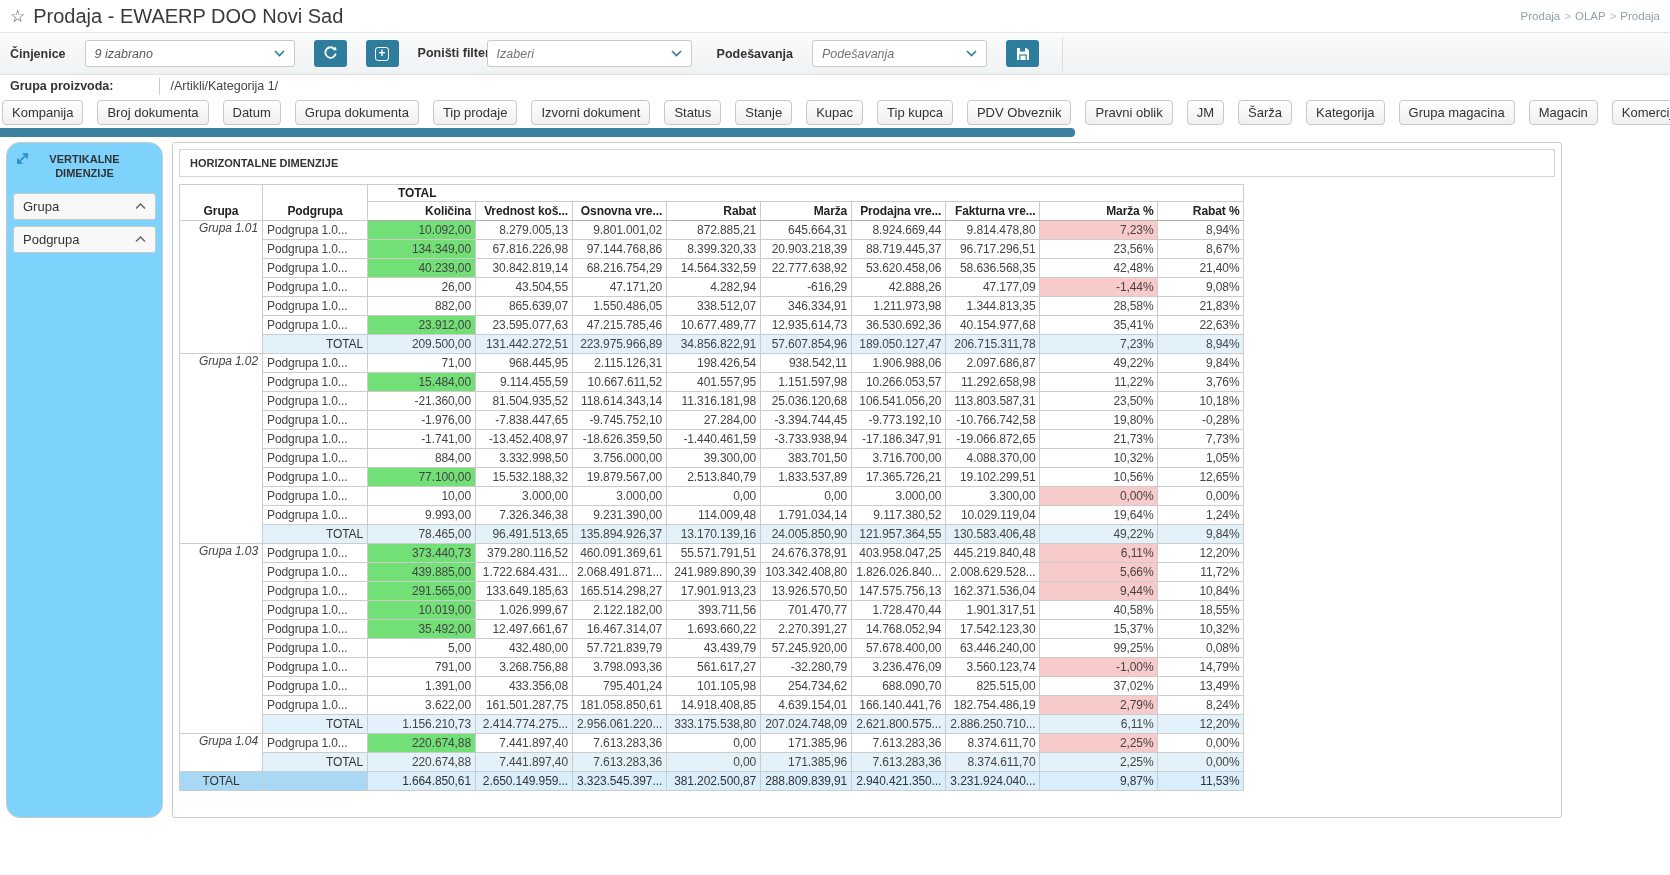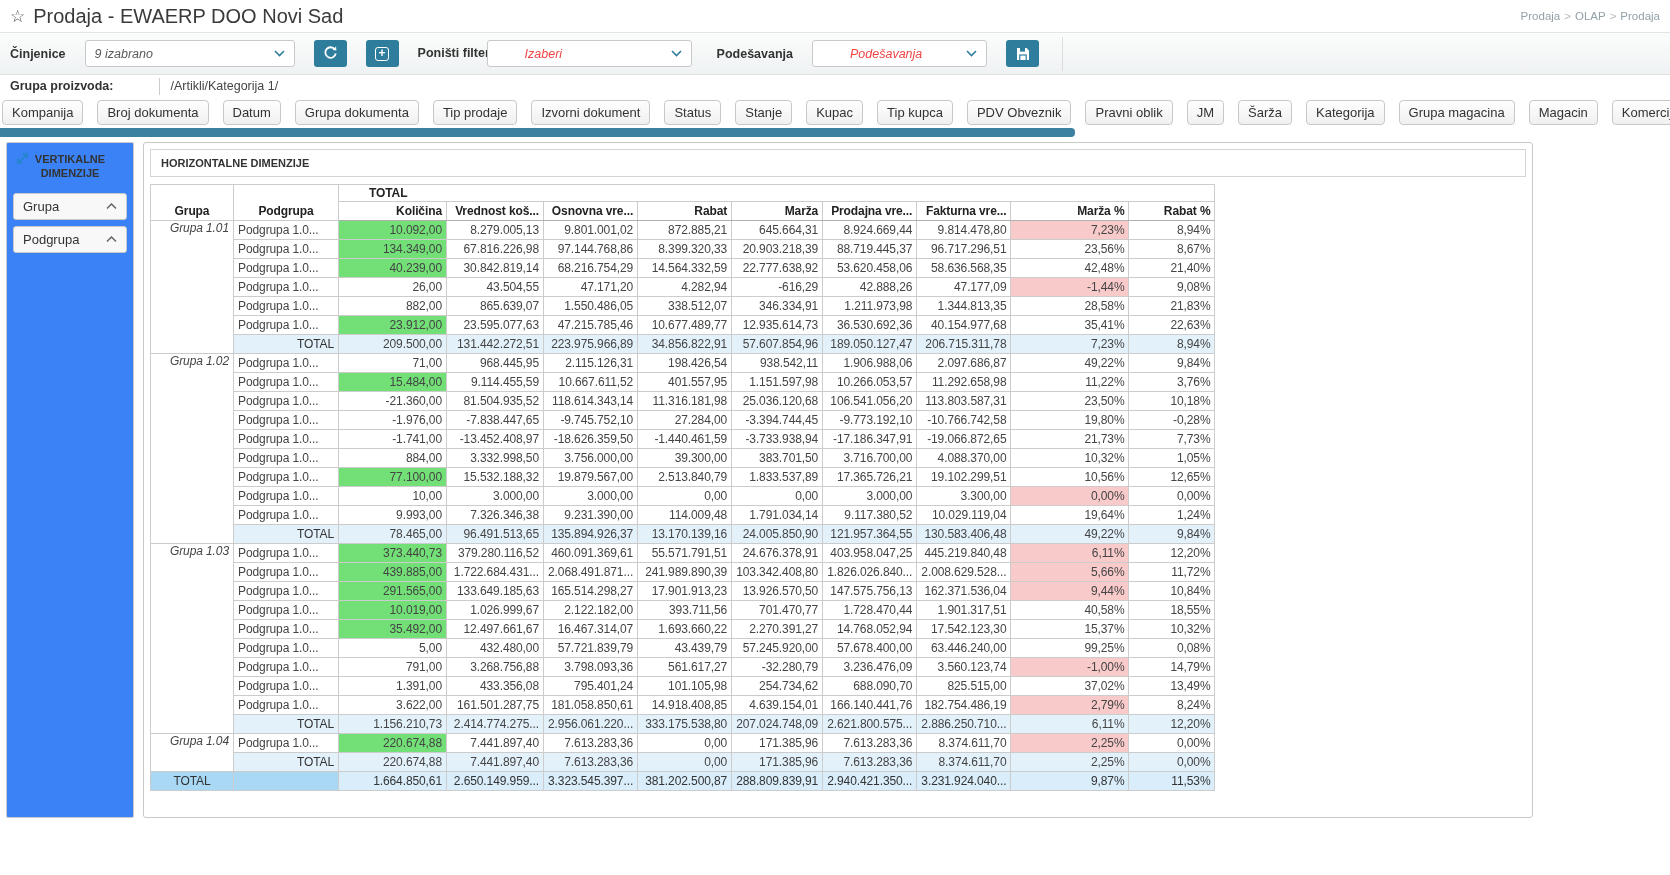--- a/index.html
+++ b/index.html
@@ -15,21 +15,21 @@
   .breadcrumb { margin-left:auto; font-size:11.5px; color:#93a1a8;padding-left:33px; }
   .crumb { color:#93a1a8; }
   .crumb-sep { margin:0 4px; color:#b3bcc0; }
   
   .toolbar { height:42px; display:flex; align-items:center; gap:19px; padding:0 10px;
     background:linear-gradient(#fbfcfc,#eff2f3); border-bottom:1px solid #e0e0e0; }
   .tb-label { font-weight:bold; font-size:12.5px; color:#333; white-space:nowrap; }
   .select { height:27px; background:#fff; border:1px solid #c9c9c9; border-radius:3px;
     display:flex; align-items:center; padding:0 9px; font-size:12.5px; cursor:pointer; }
   .select .val { font-style:italic; color:#5a5a5a; }
-  .select .val.ph { color:#ef4444;margin-left:28px; }
+  .select .val.ph { color:#737373; }
   .select svg { margin-left:auto; }
   .w210 { width:210px; } .w205 { width:205px; } .w175 { width:175px; }
   .btn { width:33px; height:27px; background:#2e7d9d; border:none; border-radius:3px;
     display:flex; align-items:center; justify-content:center; cursor:pointer; padding:0; }
   .plusbox { width:14px; height:14px; border:1.5px solid #fff; border-radius:3px; color:#fff;
     font-size:12px; line-height:11px; text-align:center; font-weight:bold; }
   .reset { width:50px; line-height:1.1; cursor:pointer; }
   .tb-divider { width:1px; height:34px; background:#ddd; margin-left:4px; }
   .tb-right { margin-left:auto; display:flex; align-items:center; gap:9px; }
   .date { font-weight:bold; font-size:13px; color:#222; cursor:pointer; }
@@ -39,22 +39,22 @@
   .pg-row { height:22px; display:flex; align-items:center; padding:0 10px; font-size:12.5px; background:#fff;gap:37px; }
   .pg-label { font-weight:bold; margin-right:9px; }
   .pg-value { border-left:1px solid #ccc; padding-left:10px; height:17px; display:flex; align-items:center; color:#444; }
   
   .chips { display:flex; gap:14px; padding:3px 2px 1px 2px; white-space:nowrap; }
   .dim-chip { background:linear-gradient(#fefefe,#f0f0f0); border:1px solid #c8c8c8; border-radius:4px;
     padding:4px 9px; font-size:13px; color:#333; cursor:pointer; }
   .hscroll { height:9px; width:1075px; background:#3c81a0; border-radius:0 4px 4px 0; margin-top:2px; }
   
   .content { display:flex; margin-top:5px; }
-  .vpanel { width:128px; height:676px; margin-left:6px; border:1px solid #c9c9c9; border-radius:2px;
-    background:#3b82f6; padding:6px; position:relative; flex:none; }
+  .vpanel { width:157px; height:676px; margin-left:6px; border:1px solid #c9c9c9; border-radius:14px;
+    background:#7dd3fc; padding:6px; position:relative; flex:none; }
   .vp-expand { position:absolute; top:8px; left:8px; cursor:pointer; }
   .vp-title { font-weight:bold; font-size:11px; text-align:center; line-height:1.3; margin:3px 0 12px 0; color:#333; }
   .vchip { height:27px; border:1px solid #c9c9c9; border-radius:3px; background:#f8f8f8;
     display:flex; align-items:center; justify-content:space-between; padding:0 9px; font-size:13px;
     margin-bottom:6px; cursor:pointer; color:#333; }
   .main { margin-left:9px; width:1390px; height:676px; border:1px solid #c9c9c9; border-radius:3px;
     background:#fff; padding:6px; flex:none; }
   .hheader { border:1px solid #d4d4d4; height:28px; display:flex; align-items:center;
     padding-left:10px; font-weight:bold; font-size:11px; color:#333; }
   

